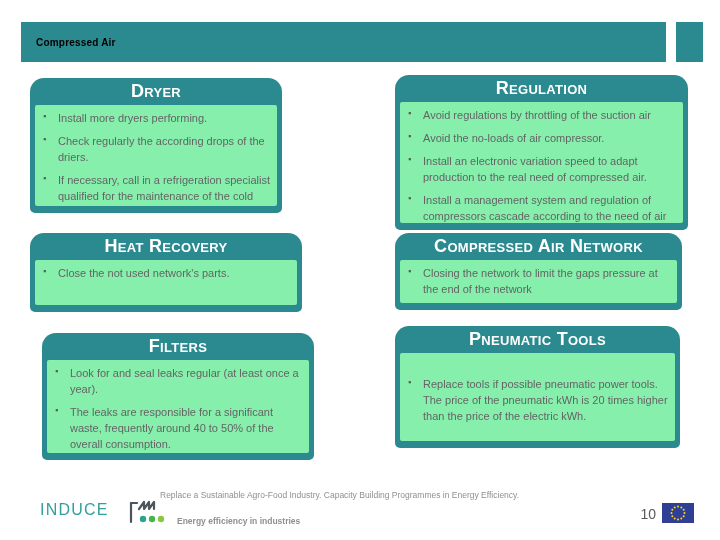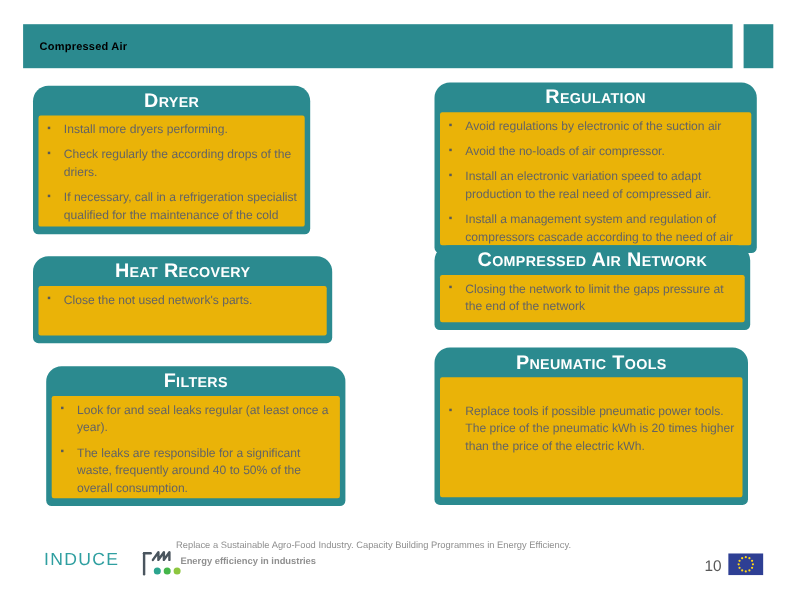--- a/index.html
+++ b/index.html
@@ -21,54 +21,54 @@
   .panel{
     position:absolute;background:#2b8a8f;border-radius:14px 14px 5px 5px;
   }
   .panel-header{
     height:27px;line-height:26px;text-align:center;color:#ffffff;
     font-variant:small-caps;font-weight:700;font-size:18px;letter-spacing:.3px;
     white-space:nowrap;overflow:hidden;
   }
   .panel-body{
     position:absolute;left:5px;right:5px;top:27px;bottom:7px;
-    background:#eab308;border-radius:2px;box-sizing:border-box;
+    background:#86efac;border-radius:2px;box-sizing:border-box;
     padding:6px 6px 2px 2px;overflow:hidden;
   }
   .panel-body.v-center{padding-top:24px;}
   .panel-body ul{margin:0;padding:0;list-style:none;}
   .panel-body li{
     position:relative;padding-left:21px;margin-bottom:7px;
     font-size:11px;line-height:1.45;color:#646464;
   }
   .panel-body li::before{
     content:"\25AA";position:absolute;left:6px;top:-1px;
     font-size:9px;color:#5a5a5a;
   }
   
   #panel-dryer{left:30px;top:78px;width:252px;height:135px;}
   #panel-regulation{left:395px;top:75px;width:293px;height:155px;}
   #panel-heat-recovery{left:30px;top:233px;width:272px;height:79px;}
-  #panel-compressed-air-network{left:395px;top:223px;width:287px;height:77px;}
+  #panel-compressed-air-network{left:395px;top:233px;width:287px;height:77px;}
   #panel-filters{left:30px;top:333px;width:272px;height:127px;margin-left:12px;}
-  #panel-pneumatic-tools{left:395px;top:316px;width:285px;height:143px;}
+  #panel-pneumatic-tools{left:395px;top:326px;width:285px;height:122px;}
   
   .footer-logo{
     position:absolute;left:40px;top:498px;display:flex;align-items:flex-start;gap:16px;
   }
   .footer-logo .logo-text{
     color:#2f9fa0;font-size:16px;letter-spacing:1.2px;font-weight:400;
     line-height:24px;
   }
   .footer-text{
     position:absolute;left:160px;top:491px;width:470px;
     color:#8f8f8f;font-size:8.5px;line-height:1.1;
   }
   .footer-text .line1{margin:0 0 6px 0;}
-  .footer-text .line2{margin:4px;font-weight:700;}
+  .footer-text .line2{margin:17px;font-weight:700;}
   .page-number{
     position:absolute;left:640px;top:506px;width:16px;text-align:right;
     color:#595959;font-size:14px;
   }
   .eu-flag{position:absolute;left:662px;top:503px;width:32px;height:20px;}
 </style>
 </head>
 <body>
 
 <div class="slide">
@@ -86,21 +86,21 @@
           <li>Check regularly the according drops of the driers.</li>
           <li>If necessary, call in a refrigeration specialist qualified for the maintenance of the cold circuit.</li>
         </ul>
     </div>
   </div>
 
   <div class="panel" id="panel-regulation">
     <div class="panel-header">Regulation</div>
     <div class="panel-body">
       <ul>
-          <li>Avoid regulations by electronic of the suction air</li>
+          <li>Avoid regulations by throttling of the suction air</li>
           <li>Avoid the no-loads of air compressor.</li>
           <li>Install an electronic variation speed to adapt production to the real need of compressed air.</li>
           <li>Install a management system and regulation of compressors cascade according to the need of air</li>
         </ul>
     </div>
   </div>
 
   <div class="panel" id="panel-heat-recovery">
     <div class="panel-header">Heat Recovery</div>
     <div class="panel-body">

